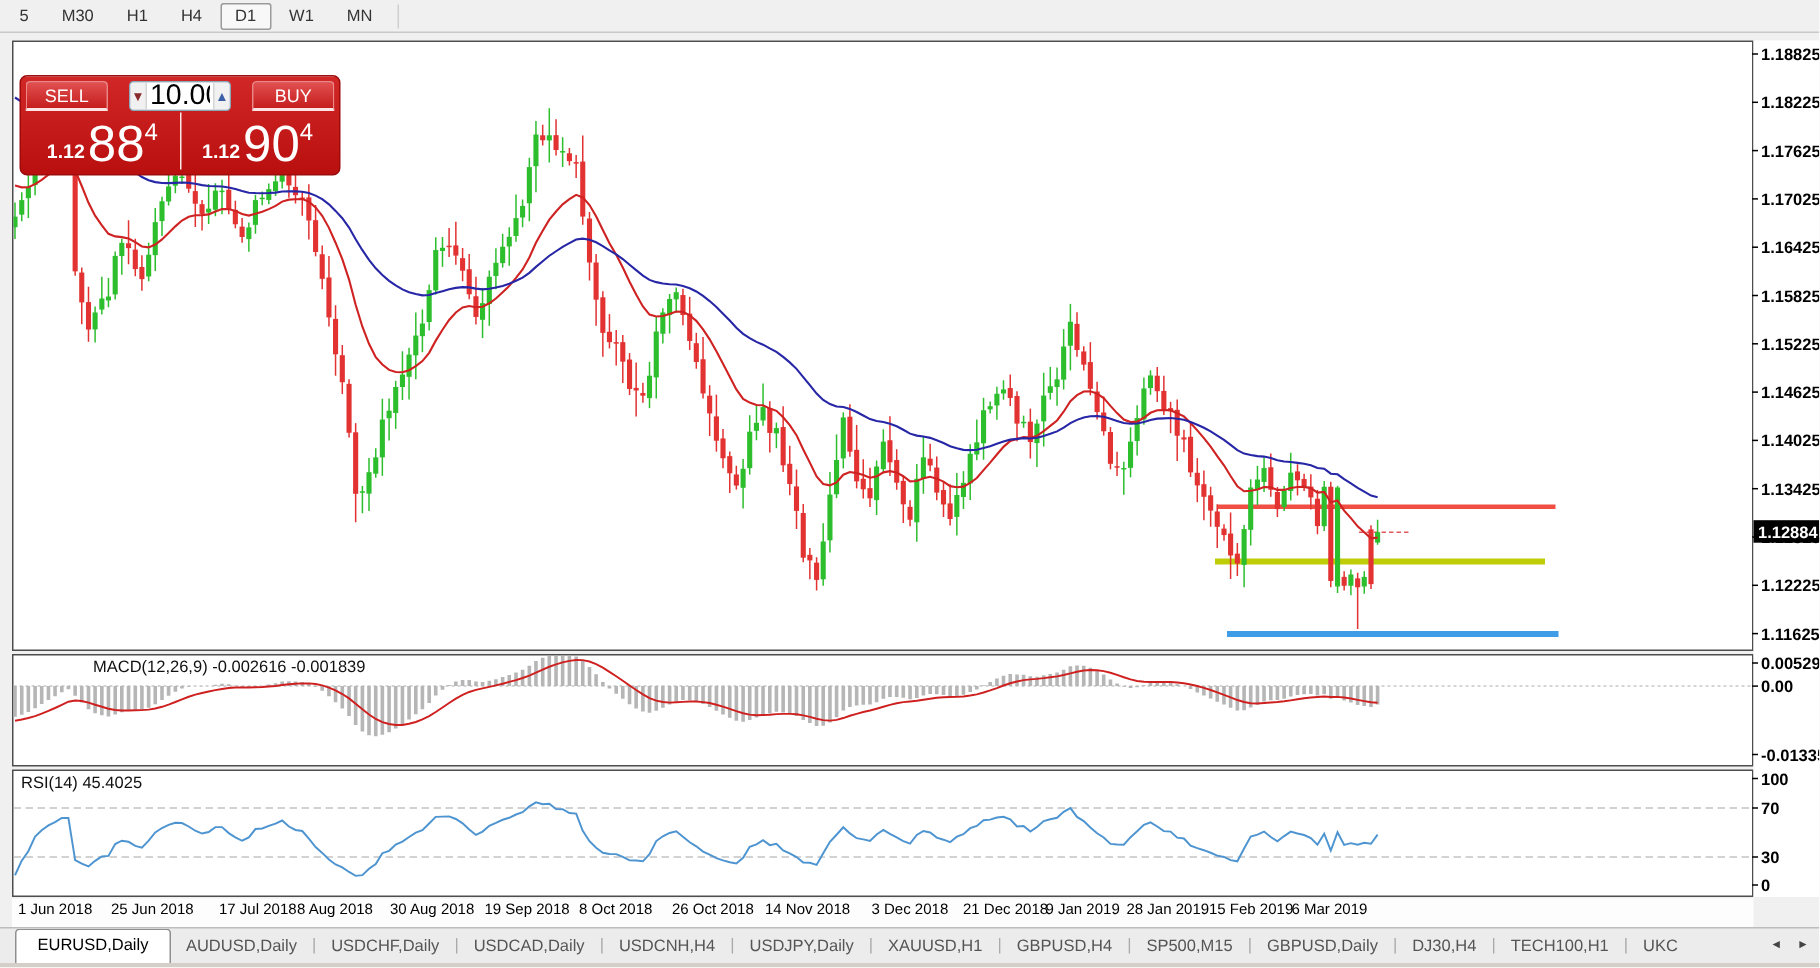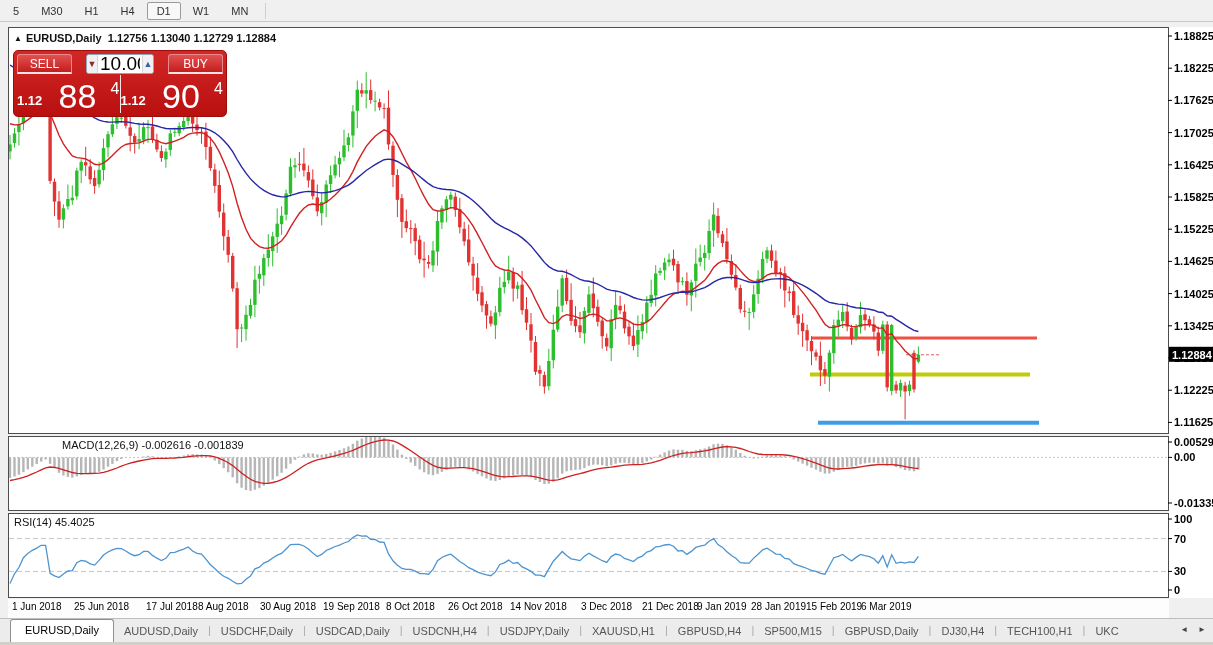--- a/index.html
+++ b/index.html
@@ -33,21 +33,21 @@
                padding:3px;box-sizing:border-box;}
   .tp-row1{display:grid;grid-template-columns:55px 1fr 55px;gap:14px;height:20px;}
   .tp-btn{background:linear-gradient(#e25050,#c51d1d);border:1px solid #e88a8a;border-bottom:2px solid rgba(255,255,255,.85);
           border-radius:3px 3px 0 0;color:#fff;font-size:12px;font-family:inherit;padding:0;cursor:pointer;}
   .tp-spin{background:#fff;border:1px solid #8fa6b8;border-radius:3px;display:flex;align-items:stretch;overflow:hidden;}
   .tp-spin-btn{width:17px;border:none;background:#f1f1f1;cursor:pointer;font-size:9px;line-height:9px;padding:0;}
   .tp-spin-btn.down{border-right:1px solid #d5d5d5;color:#8a2b2b;}
   .tp-spin-btn.up{border-left:1px solid #d5d5d5;color:#3c5fa8;}
   .tp-vol{flex:1;width:40px;border:none;outline:none;text-align:center;font-size:19px;color:#000;font-family:inherit;}
   .tp-row2{display:flex;height:38px;margin-top:1px;}
-  .tp-price{flex:1;display:flex;align-items:flex-end;justify-content:space-between;color:#fff;padding-bottom:1px;cursor:pointer;}
+  .tp-price{flex:1;display:flex;align-items:flex-end;justify-content:center;color:#fff;padding-bottom:1px;cursor:pointer;}
   .tp-price.sell{border-right:1px solid rgba(255,255,255,.9);}
   .tp-small{font-size:13px;font-weight:700;margin:0 2px 4px 0;}
   .tp-big{font-size:34px;line-height:0.95;}
   .tp-sup{font-size:16px;position:relative;top:-14px;}
   
   .tabbar{position:absolute;left:0;top:618px;width:100%;height:24px;background:#ececec;
           border-top:1px solid #bdbdbd;display:flex;align-items:flex-end;padding-left:10px;box-sizing:border-box;}
   .tab{font-size:11px;color:#555;padding:4px 10px 5px;white-space:nowrap;cursor:default;}
   .tab.active{background:#fff;border:1px solid #8f8f8f;border-bottom:none;border-radius:3px 3px 0 0;
               color:#000;padding:4px 14px 6px;}
@@ -783,23 +783,20 @@
         <text x="1174" y="575.4">30</text>
         <line x1="1168" y1="590.0" x2="1172" y2="590.0" stroke="#000" stroke-width="1"></line>
         <text x="1174" y="594.0">0</text>
         <g>
           <rect x="1169" y="346.8" width="44" height="15" fill="#000000"></rect>
           <text x="1172" y="358.8" fill="#ffffff">1.12884</text>
         </g>
       </g>
     </svg>
 
-  <div class="panel-label" id="main-label">
-    <span class="marker">▲</span><span>EURUSD,Daily</span>&nbsp;&nbsp;<span>1.12756</span> <span>1.13040</span> <span>1.12729</span> <span>1.12884</span>
-  </div>
   <div class="panel-label" id="macd-label">MACD(12,26,9) -0.002616 -0.001839</div>
   <div class="panel-label" id="rsi-label">RSI(14) 45.4025</div>
 
   <div class="trade-panel">
     <div class="tp-row1">
       <button class="tp-btn">SELL</button>
       <div class="tp-spin">
         <button class="tp-spin-btn down"><span>▼</span></button>
         <input class="tp-vol" value="10.00" style="">
         <button class="tp-spin-btn up"><span>▲</span></button>

